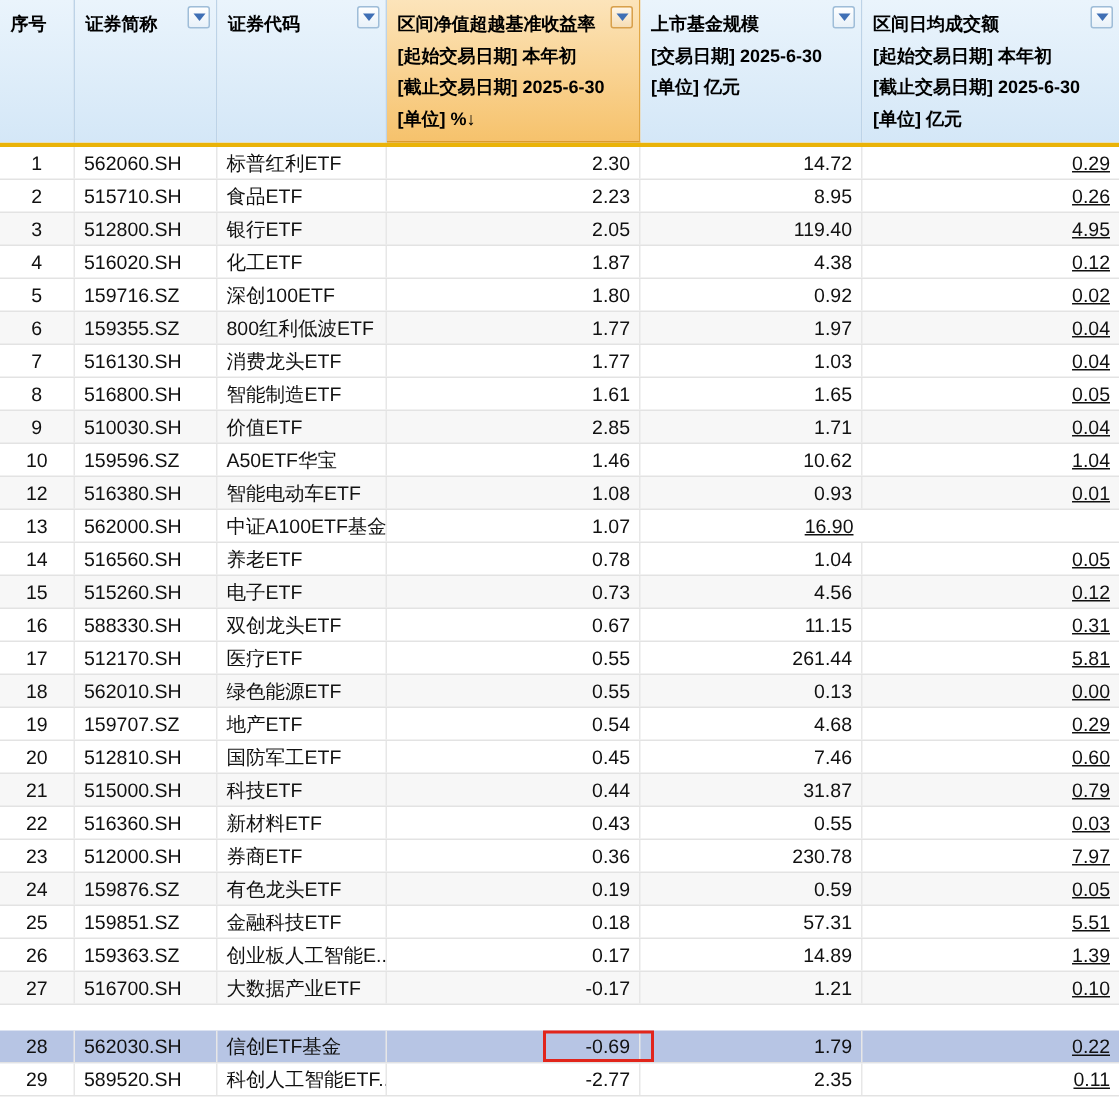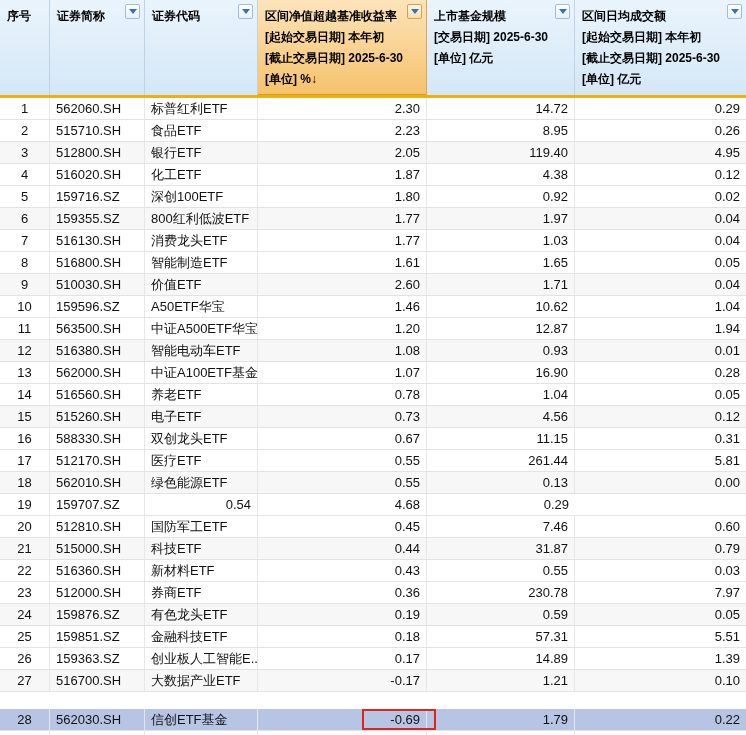--- a/index.html
+++ b/index.html
@@ -45,21 +45,21 @@
   .row {
     display:grid; grid-template-columns:50px 95px 113px 169px 148px 171px;
     height:22px; border-bottom:1px solid #e3e3e3; background:#fff;
   }
   .row.striped { background:#f7f7f7; }
   .row.selected { background:#b7c5e4;margin-top:17px; }
   .cell {
     padding:0 6px; line-height:21px; overflow:hidden; white-space:nowrap;
     border-right:1px solid #e7e7e7; font-size:13px;
   }
-  .cell:last-child { border-right:none; }
+  .cell:last-child { border-right:none;text-decoration:underline; }
   .cell.c0 { text-align:center; padding:0 2px; }
   .cell.c1, .cell.c2 { text-align:left; }
   .cell.c3, .cell.c4, .cell.c5 { text-align:right; }
   .cell.red-boxed { position:relative; overflow:visible; }
   .cell.red-boxed::after {
     content:""; position:absolute; top:0; bottom:0; right:-10px; width:70px;
     border:2px solid #e1251b; pointer-events:none; z-index:3;
   }
 </style>
 </head>
@@ -180,55 +180,46 @@
         <div class="cell c1">516800.SH</div>
         <div class="cell c2">智能制造ETF</div>
         <div class="cell c3">1.61</div>
         <div class="cell c4">1.65</div>
         <div class="cell c5">0.05</div>
       </div>
       <div class="row striped">
         <div class="cell c0">9</div>
         <div class="cell c1">510030.SH</div>
         <div class="cell c2">价值ETF</div>
-        <div class="cell c3">2.60</div>
+        <div class="cell c3">2.85</div>
         <div class="cell c4">1.71</div>
         <div class="cell c5">0.04</div>
       </div>
       <div class="row">
         <div class="cell c0">10</div>
         <div class="cell c1">159596.SZ</div>
         <div class="cell c2">A50ETF华宝</div>
         <div class="cell c3">1.46</div>
         <div class="cell c4">10.62</div>
         <div class="cell c5">1.04</div>
       </div>
-      <div class="row">
-        <div class="cell c0">11</div>
-        <div class="cell c1">563500.SH</div>
-        <div class="cell c2">中证A500ETF华宝</div>
-        <div class="cell c3">1.20</div>
-        <div class="cell c4">12.87</div>
-        <div class="cell c5">1.94</div>
-      </div>
       <div class="row striped">
         <div class="cell c0">12</div>
         <div class="cell c1">516380.SH</div>
         <div class="cell c2">智能电动车ETF</div>
         <div class="cell c3">1.08</div>
         <div class="cell c4">0.93</div>
         <div class="cell c5">0.01</div>
       </div>
       <div class="row">
         <div class="cell c0">13</div>
         <div class="cell c1">562000.SH</div>
         <div class="cell c2">中证A100ETF基金</div>
         <div class="cell c3">1.07</div>
         <div class="cell c4">16.90</div>
-        <div class="cell c5">0.28</div>
       </div>
       <div class="row">
         <div class="cell c0">14</div>
         <div class="cell c1">516560.SH</div>
         <div class="cell c2">养老ETF</div>
         <div class="cell c3">0.78</div>
         <div class="cell c4">1.04</div>
         <div class="cell c5">0.05</div>
       </div>
       <div class="row striped">
@@ -259,20 +250,21 @@
         <div class="cell c0">18</div>
         <div class="cell c1">562010.SH</div>
         <div class="cell c2">绿色能源ETF</div>
         <div class="cell c3">0.55</div>
         <div class="cell c4">0.13</div>
         <div class="cell c5">0.00</div>
       </div>
       <div class="row">
         <div class="cell c0">19</div>
         <div class="cell c1">159707.SZ</div>
+        <div class="cell c2">地产ETF</div>
         <div class="cell c3">0.54</div>
         <div class="cell c4">4.68</div>
         <div class="cell c5">0.29</div>
       </div>
       <div class="row">
         <div class="cell c0">20</div>
         <div class="cell c1">512810.SH</div>
         <div class="cell c2">国防军工ETF</div>
         <div class="cell c3">0.45</div>
         <div class="cell c4">7.46</div>

